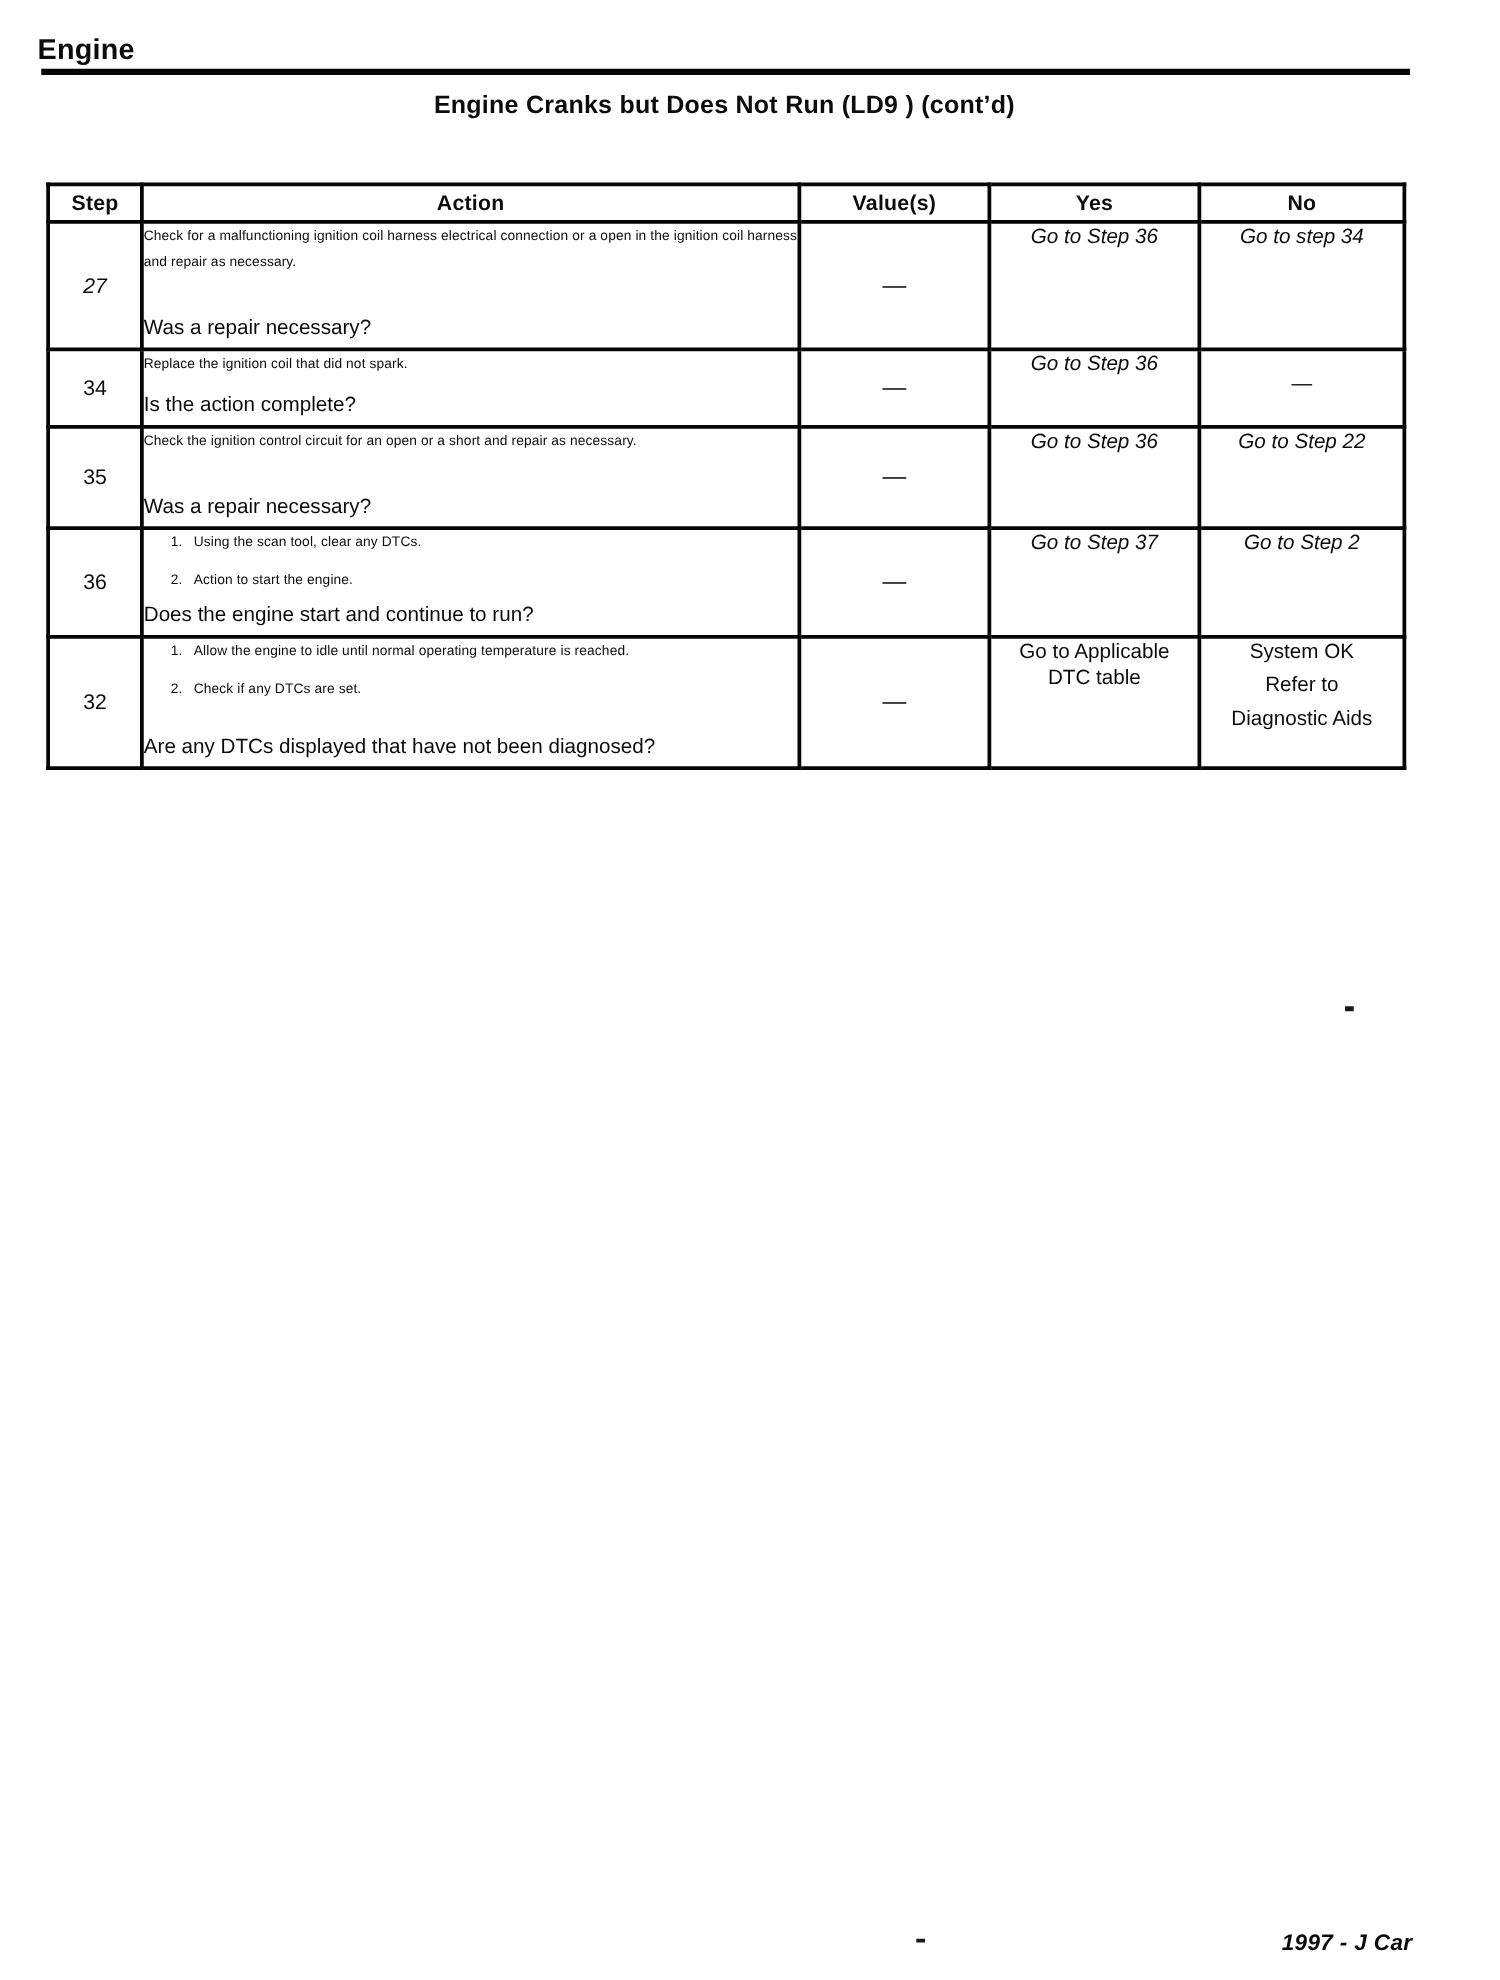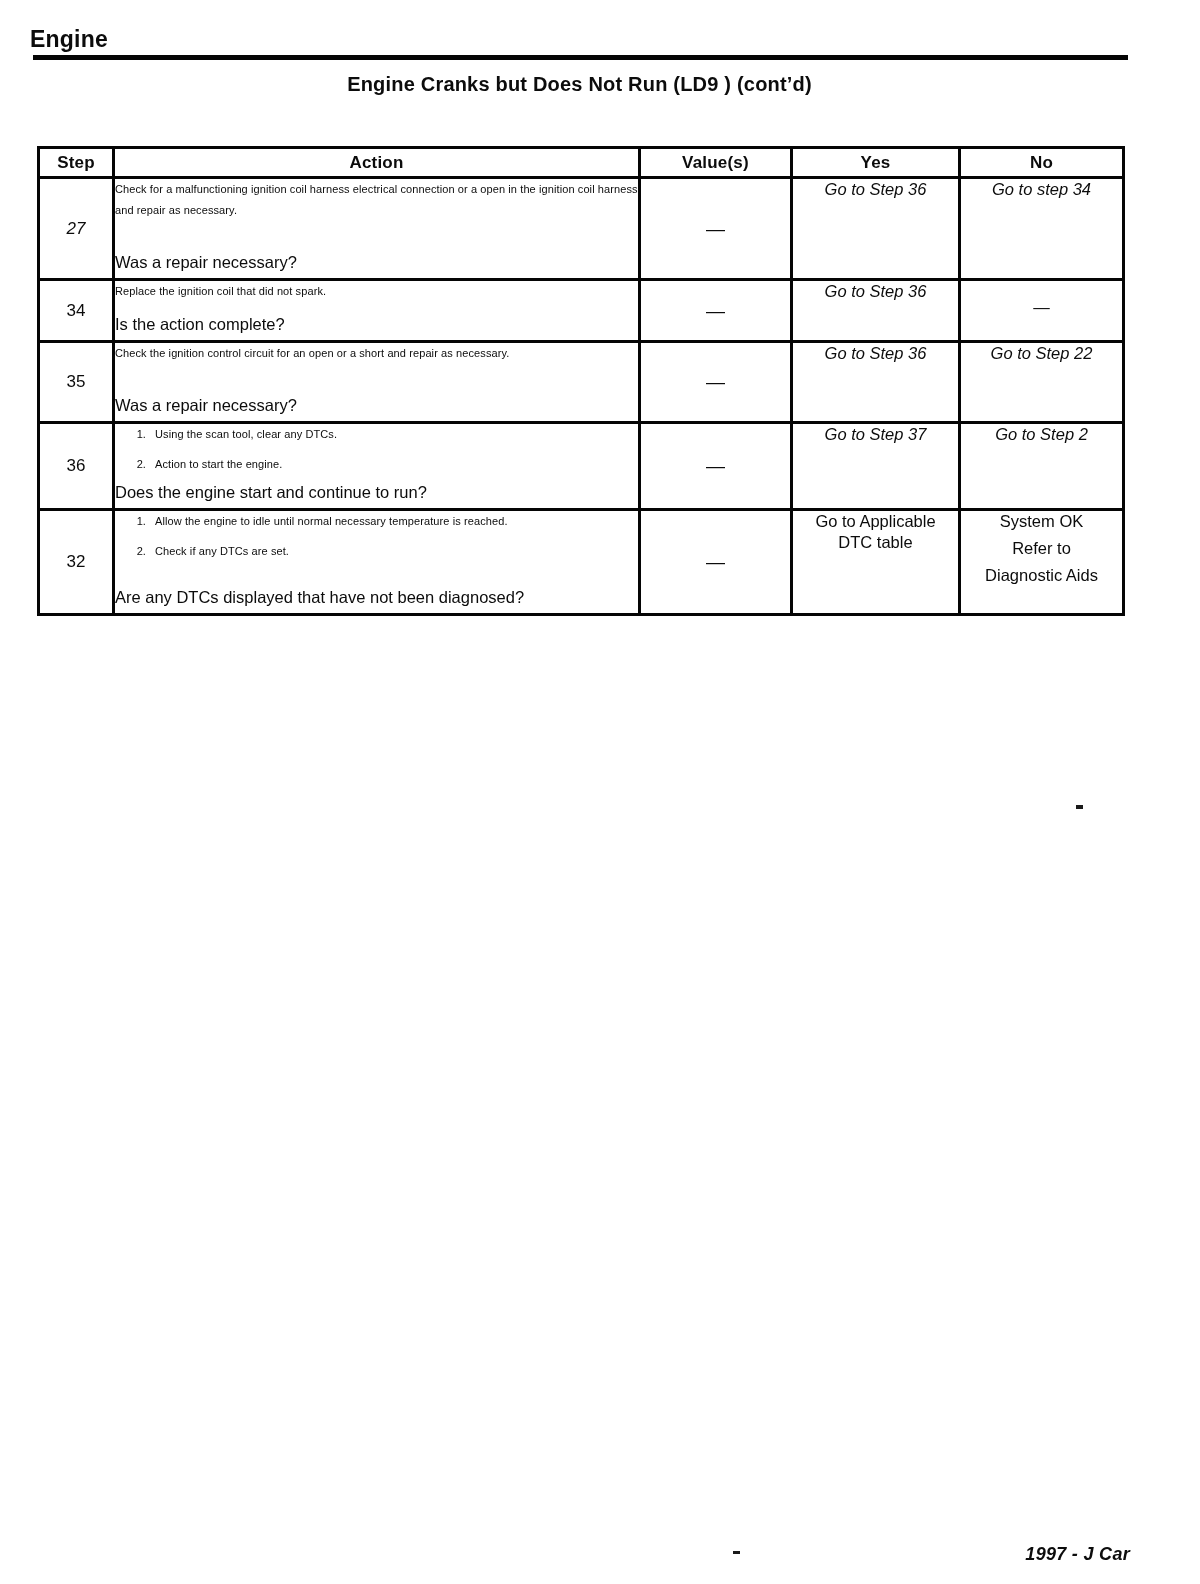--- a/index.html
+++ b/index.html
@@ -193,21 +193,21 @@
           </div>
         </td>
       </tr>
       <tr class="row4">
         <td class="step-cell"><span>32</span></td>
         <td class="action-cell">
           <div class="vfill">
             <div class="action-top">
               <div class="li">
                 <span class="num">1.</span>
-                <span class="litext">Allow the engine to idle until normal necessary temperature is reached.</span>
+                <span class="litext">Allow the engine to idle until normal operating temperature is reached.</span>
               </div>
               <div class="li">
                 <span class="num">2.</span>
                 <span class="litext">Check if any DTCs are set.</span>
               </div>
             </div>
             <div class="question">Are any DTCs displayed that have not been diagnosed?</div>
           </div>
         </td>
         <td class="value-cell">—</td>

